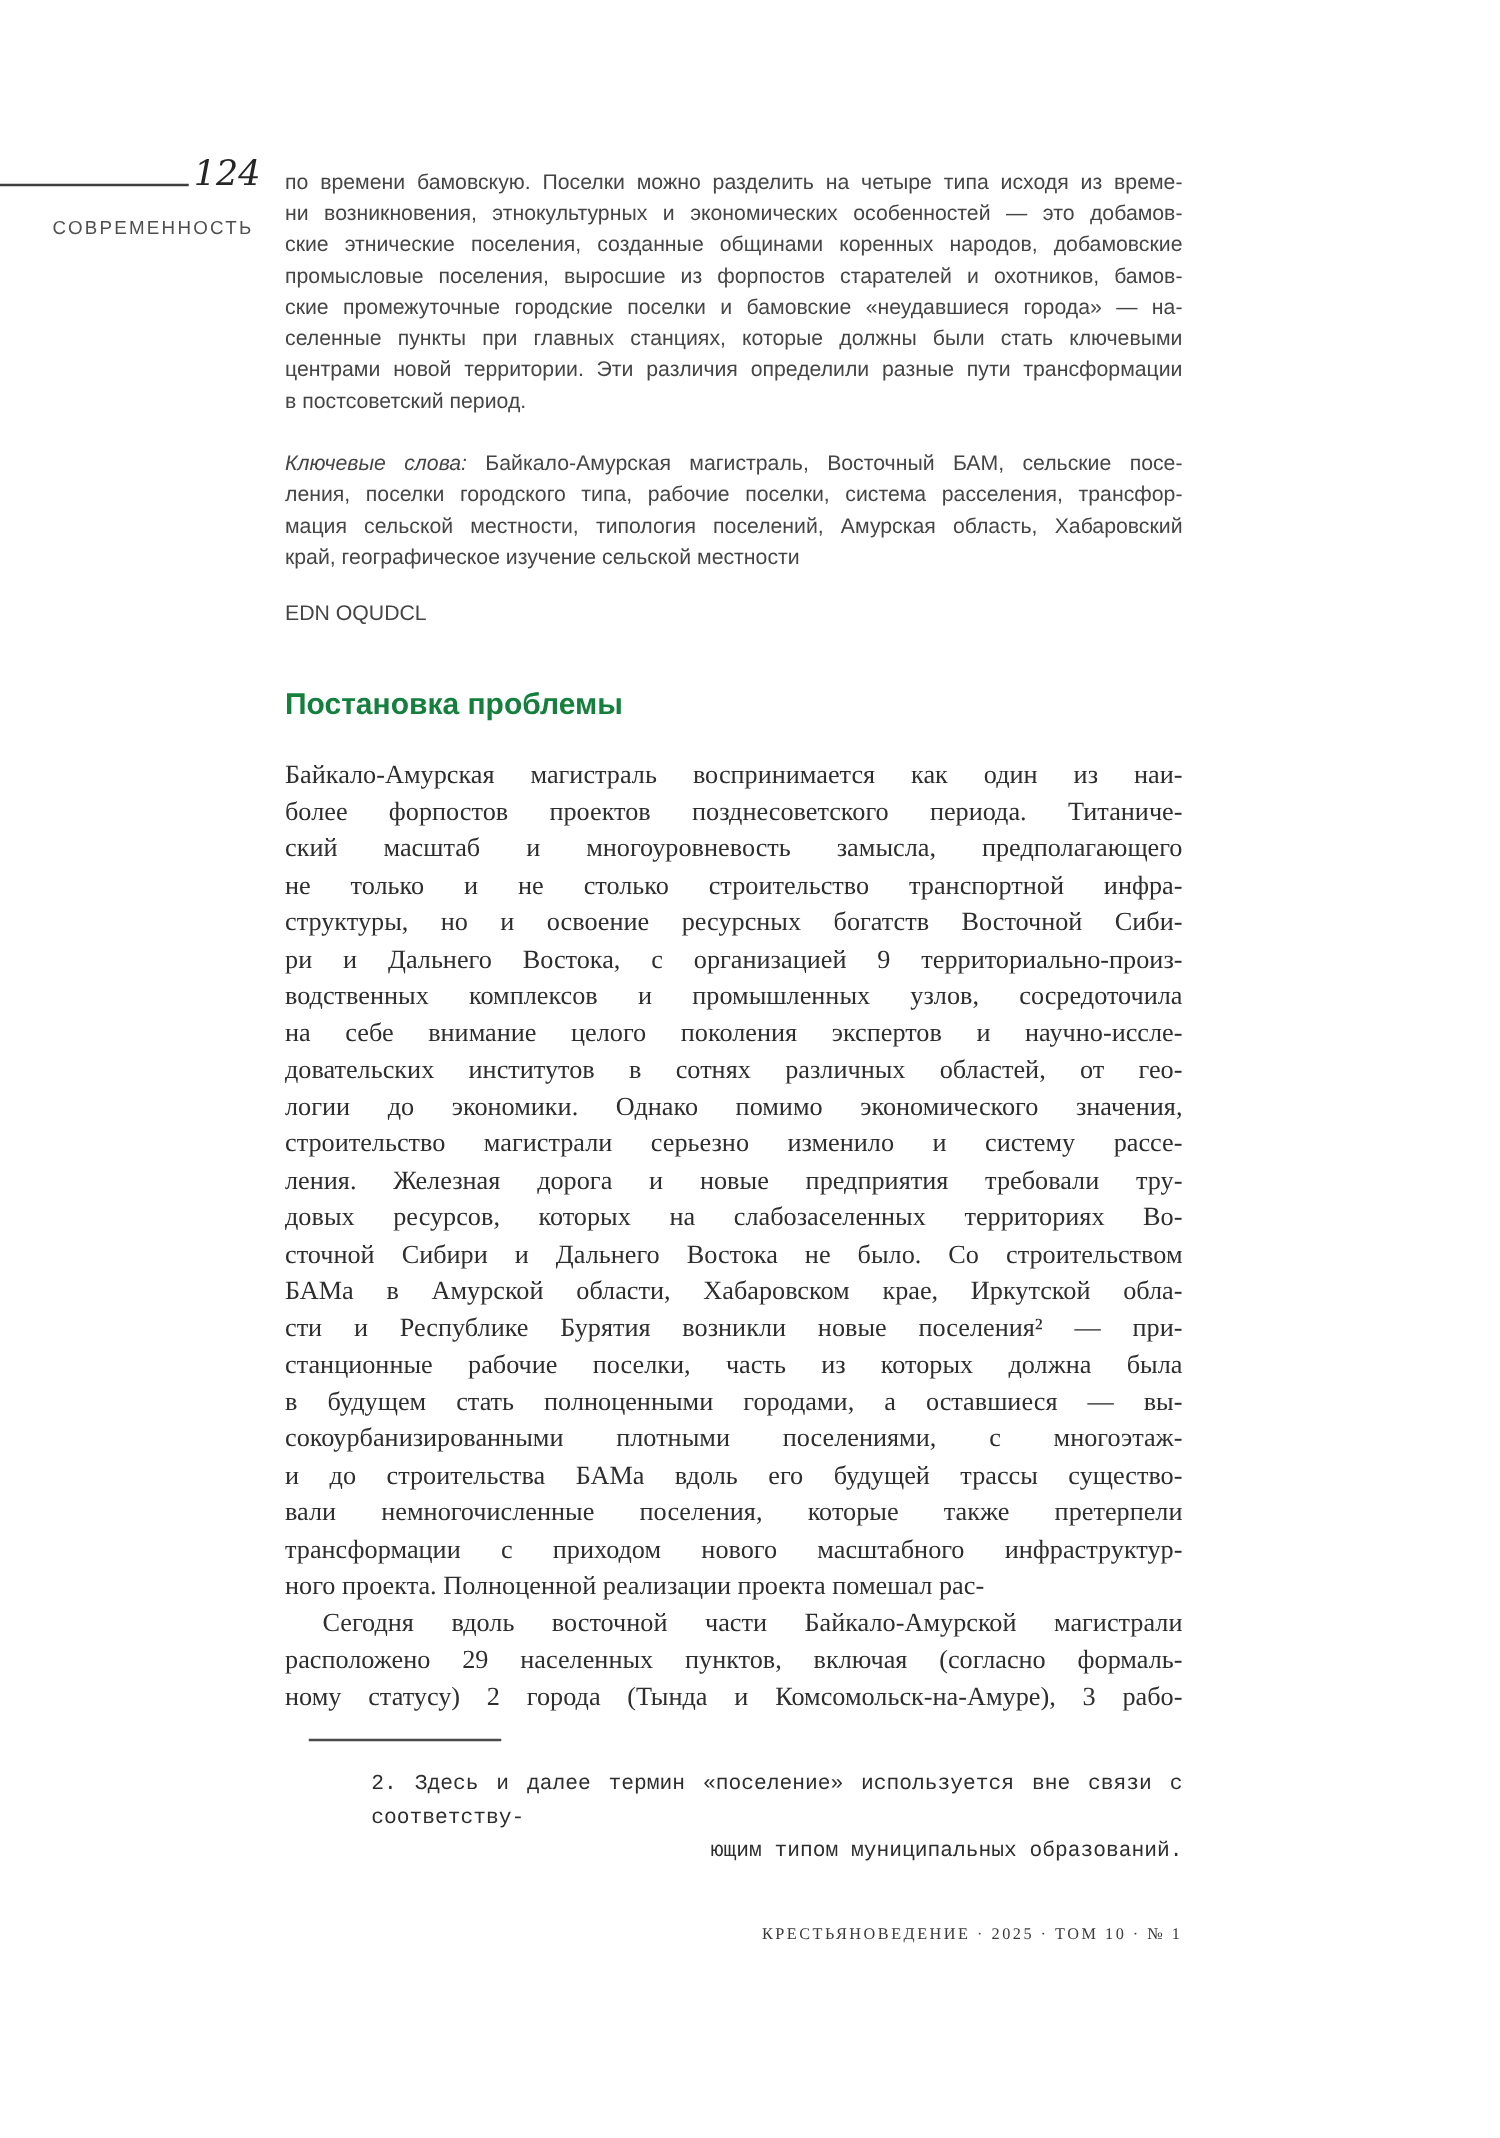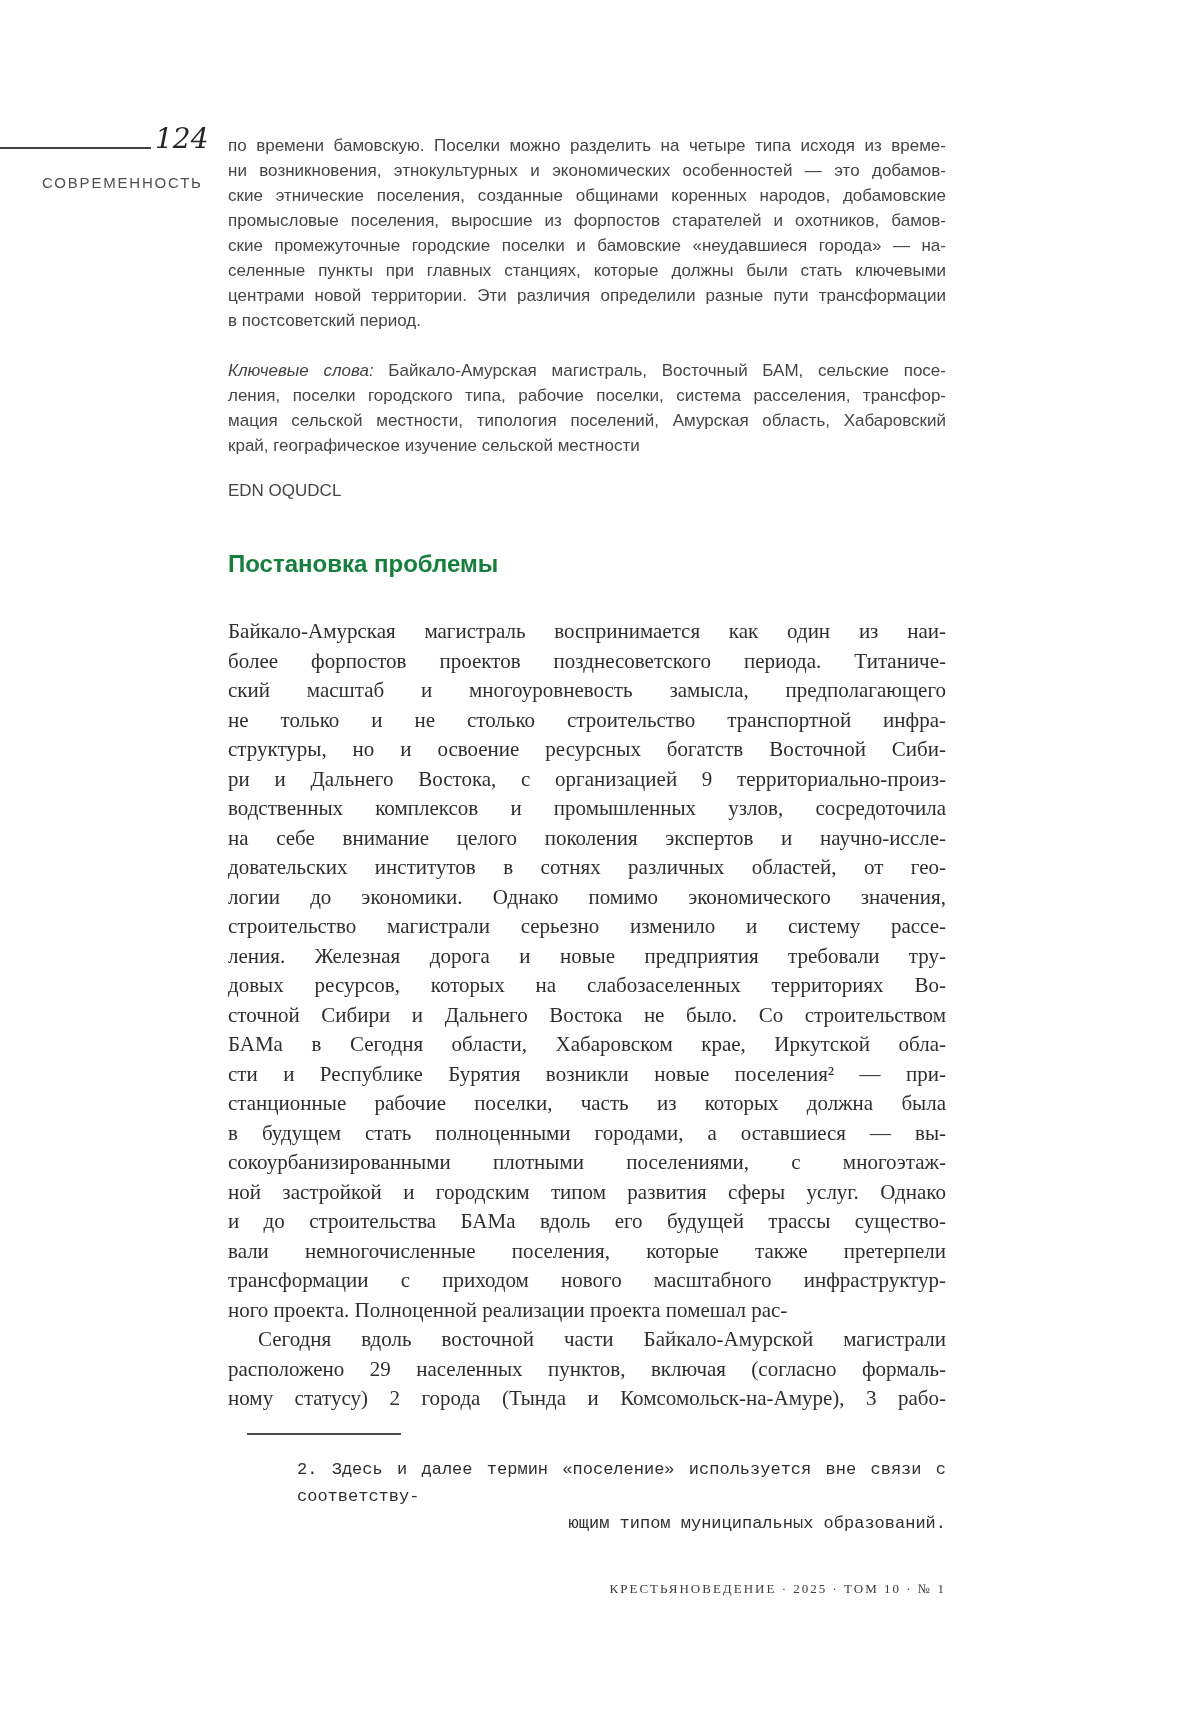--- a/index.html
+++ b/index.html
@@ -67,21 +67,21 @@
   .heading {
     margin: 49px 0 0 0;
     font-family: Liberation Sans, sans-serif;
     font-weight: bold;
     font-size: 24px;
     line-height: 24px;
     color: #15803d;
   }
 
   .body-text {
-    margin-top: 41px;
+    margin-top: 29px;
     font-family: "Liberation Serif", serif;
     font-size: 21px;
     line-height: 29.5px;
     color: #2e2e2e;
   }
   .para2 .line:first-child { padding-left: 30px; }
 
   .fn-rule {
     margin-top: 19px;
     margin-left: 19px;
@@ -157,26 +157,25 @@
           <div class="line">структуры, но и освоение ресурсных богатств Восточной Сиби-</div>
           <div class="line">ри и Дальнего Востока, с организацией 9 территориально-произ-</div>
           <div class="line">водственных комплексов и промышленных узлов, сосредоточила</div>
           <div class="line">на себе внимание целого поколения экспертов и научно-иссле-</div>
           <div class="line">довательских институтов в сотнях различных областей, от гео-</div>
           <div class="line">логии до экономики. Однако помимо экономического значения,</div>
           <div class="line">строительство магистрали серьезно изменило и систему рассе-</div>
           <div class="line">ления. Железная дорога и новые предприятия требовали тру-</div>
           <div class="line">довых ресурсов, которых на слабозаселенных территориях Во-</div>
           <div class="line">сточной Сибири и Дальнего Востока не было. Со строительством</div>
-          <div class="line">БАМа в Сегодня области, Хабаровском крае, Иркутской обла-</div>
+          <div class="line">БАМа в Амурской области, Хабаровском крае, Иркутской обла-</div>
           <div class="line">сти и Республике Бурятия возникли новые поселения² — при-</div>
           <div class="line">станционные рабочие поселки, часть из которых должна была</div>
           <div class="line">в будущем стать полноценными городами, а оставшиеся — вы-</div>
           <div class="line">сокоурбанизированными плотными поселениями, с многоэтаж-</div>
-          <div class="line">ной застройкой и городским типом развития сферы услуг. Однако</div>
           <div class="line">и до строительства БАМа вдоль его будущей трассы существо-</div>
           <div class="line">вали немногочисленные поселения, которые также претерпели</div>
           <div class="line">трансформации с приходом нового масштабного инфраструктур-</div>
           <div class="line">ного проекта. Полноценной реализации проекта помешал рас-</div>
         </div>
       <div class="para para2 just-all">
           <div class="line">Сегодня вдоль восточной части Байкало-Амурской магистрали</div>
           <div class="line">расположено 29 населенных пунктов, включая (согласно формаль-</div>
           <div class="line">ному статусу) 2 города (Тында и Комсомольск-на-Амуре), 3 рабо-</div>
         </div>

